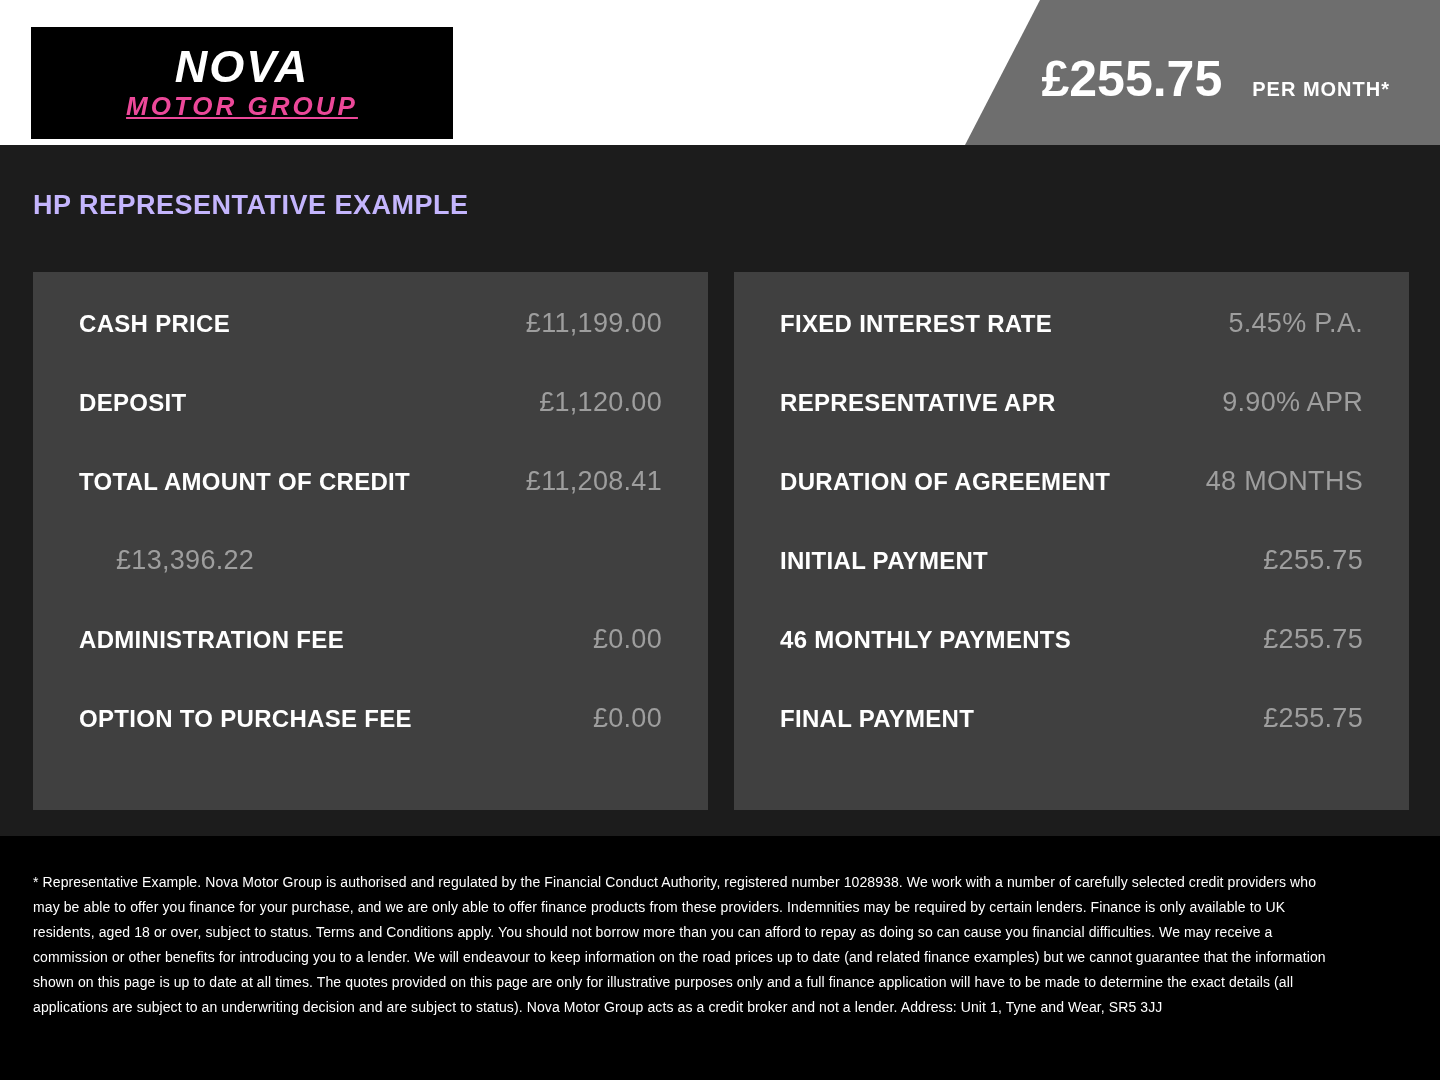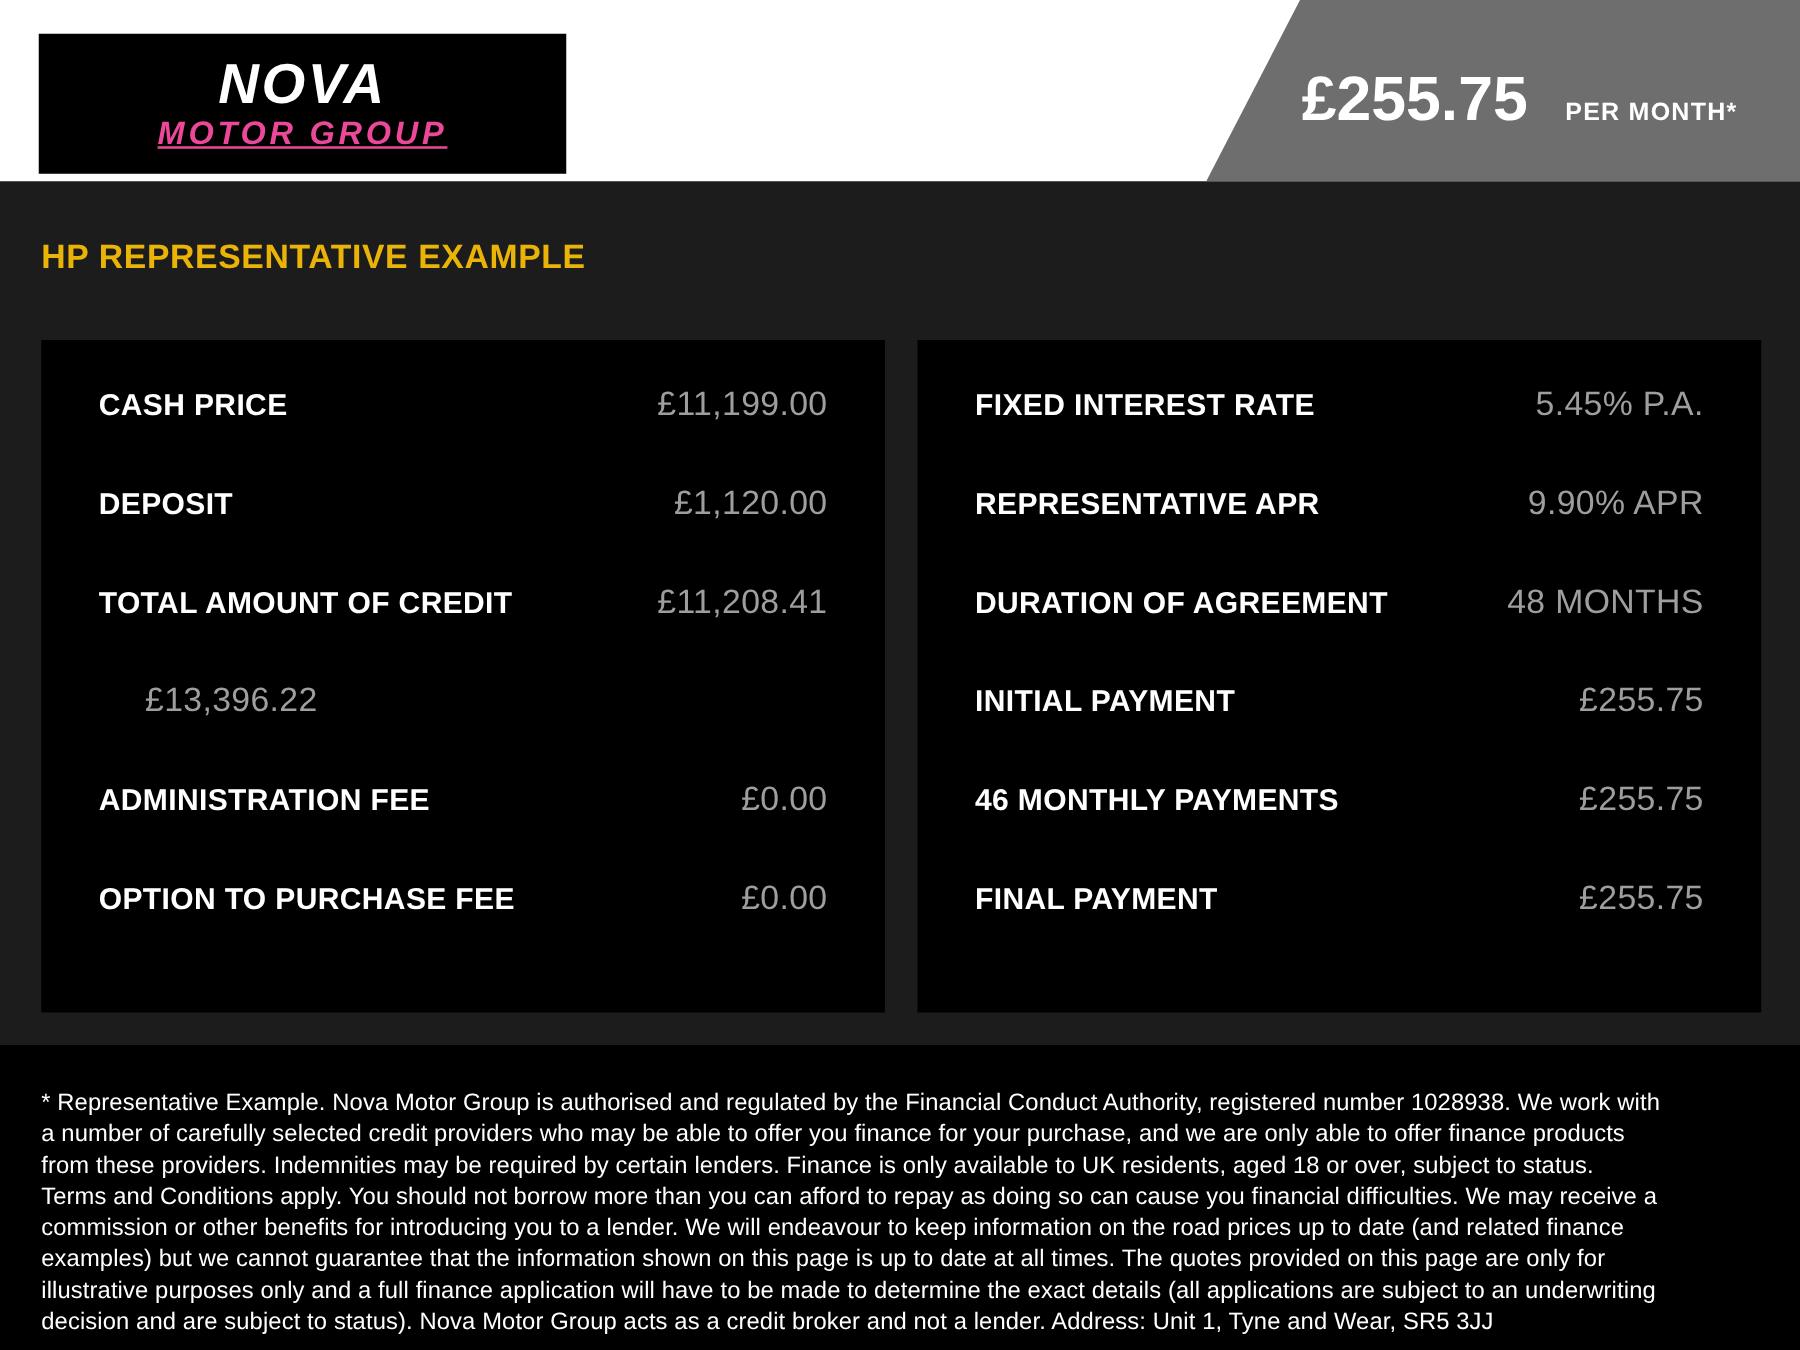--- a/index.html
+++ b/index.html
@@ -84,38 +84,38 @@
     font-weight: bold;
     letter-spacing: 1px;
     margin-left: 12px;
   }
 
   
   .section-title {
     position: absolute;
     left: 33px;
     top: 190px;
-    color: #eab308;
+    color: #c4b5fd;
     font-size: 27px;
     font-weight: bold;
     letter-spacing: 0.5px;
     text-align: right;
   }
 
   
   .panels {
     position: absolute;
     left: 33px;
     top: 272px;
     width: 1376px;
     display: flex;
     gap: 26px;
   }
   .panel {
-    background: #000000;
+    background: #404040;
     width: 675px;
     padding: 36px 46px 28px 46px;
   }
   .row {
     display: flex;
     justify-content: space-between;
     align-items: baseline;
     height: 79px;
   }
   .row-label {
@@ -139,21 +139,21 @@
     position: absolute;
     left: 0;
     top: 836px;
     width: 1440px;
     height: 244px;
     background: #000000;
     padding: 34px 110px 0 33px;
   }
   .footer p {
     color: #ffffff;
-    font-size: 19px;
+    font-size: 14px;
     line-height: 25px;
     letter-spacing: 0.1px;
     text-align: left;
   }
 </style>
 </head>
 <body>
 
 <div class="page">
 

